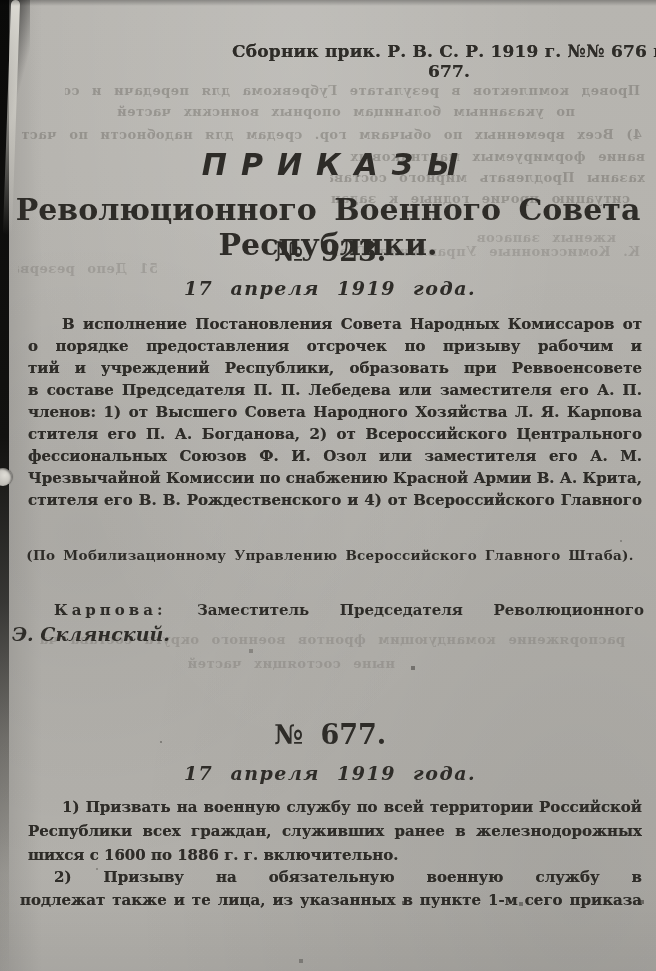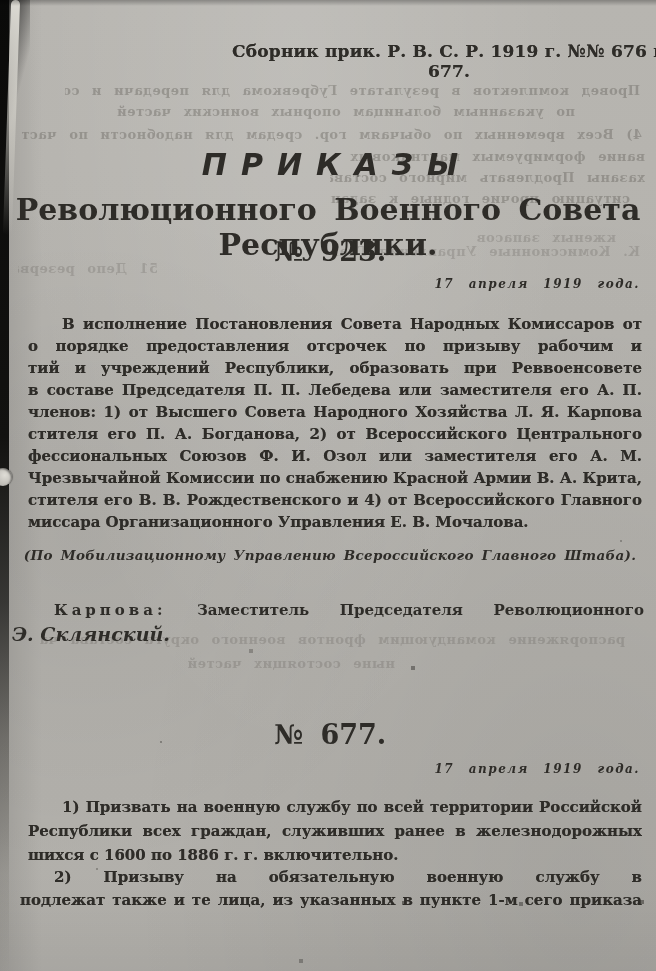--- a/index.html
+++ b/index.html
@@ -43,40 +43,40 @@
 
   #hdr{top:41px;left:227px;width:444px;text-align:center;
     font-weight:bold;font-size:17px;letter-spacing:0.2px;
     text-shadow:0 0 0.5px rgba(40,38,34,0.7);}
   #title{top:147px;left:20px;width:620px;text-align:center;
     font-family:"DejaVu Sans",sans-serif;font-weight:bold;font-size:30px;
     letter-spacing:14px;text-indent:14px;font-style:italic;}
   #subtitle{top:192px;left:14px;width:628px;text-align:center;
     font-weight:bold;font-size:30px;word-spacing:7px;}
   .onum{left:20px;width:620px;text-align:center;font-weight:bold;font-size:27px;word-spacing:8px;}
-  .odate{left:20px;width:620px;text-align:right;font-weight:bold;font-style:italic;
-    font-size:12px;letter-spacing:1.5px;word-spacing:9px;}
+  .odate{left:20px;width:620px;text-align:center;font-weight:bold;font-style:italic;
+    font-size:19px;letter-spacing:1.5px;word-spacing:9px;}
   #num676{top:236px;} #date676{top:277px;}
   #num677{top:719px;text-align:center;} #date677{top:762px;}
 
   .obody{left:28px;width:614px;}
   #body676{top:313px;}
   #para677a{top:795px;}
   #para677b{top:866px;left:20px;width:622px;}
   .tline{height:22px;line-height:22px;overflow:hidden;
     text-align:justify;text-align-last:justify;
     font-weight:bold;font-size:15px;color:#2e2c28;
     text-shadow:0 0 0.5px rgba(40,38,34,0.6);}
   #para677a .tline{height:24px;line-height:24px;}
   #para677b .tline{height:23px;line-height:23px;}
   .tline.first{text-indent:34px;}
   .tline.last{text-align-last:left;}
 
   #note{top:547px;left:20px;width:620px;text-align:center;
-    font-weight:bold;font-style:italic;font-size:13.5px;letter-spacing:0.3px;word-spacing:3px;}
+    font-weight:bold;font-size:13.5px;letter-spacing:0.3px;word-spacing:3px;}
 
   #sig{top:600px;left:28px;width:616px;}
   .sigline{height:21px;line-height:21px;overflow:hidden;text-indent:26px;
     text-align:justify;text-align-last:justify;font-weight:bold;font-size:15px;color:#2e2c28;}
   .siglabel{letter-spacing:4px;}
   .signame{margin-left:-16px;margin-top:2px;font-weight:bold;font-style:italic;
     font-size:19px;color:#2e2c28;}
 
   .ghost{position:absolute;font-weight:bold;font-size:13px;
     color:rgba(70,66,60,0.30);transform:scaleX(-1);filter:blur(0.6px);
@@ -124,21 +124,20 @@
 <div class="abs obody" id="body676">
   <div class="tline first">В исполнение Постановления Совета Народных Комиссаров от 12 апреля</div>
   <div class="tline">о порядке предоставления отсрочек по призыву рабочим и служащим предприя-</div>
   <div class="tline">тий и учреждений Республики, образовать при Реввоенсовете Особую Комиссию</div>
   <div class="tline">в составе Председателя П. П. Лебедева или заместителя его А. П. Федорова и</div>
   <div class="tline">членов: 1) от Высшего Совета Народного Хозяйства Л. Я. Карпова или заме-</div>
   <div class="tline">стителя его П. А. Богданова, 2) от Всероссийского Центрального Совета Про-</div>
   <div class="tline">фессиональных Союзов Ф. И. Озол или заместителя его А. М. Гинзбурга, 3) от</div>
   <div class="tline">Чрезвычайной Комиссии по снабжению Красной Армии В. А. Крита, или заме-</div>
   <div class="tline">стителя его В. В. Рождественского и 4) от Всероссийского Главного Штаба Ко-</div>
-  <div class="tline last">миссара Организационного Управления Е. В. Мочалова.</div>
 </div>
 
 <div class="abs ink" id="note">(По Мобилизационному Управлению Всероссийского Главного Штаба).</div>
 
 <div class="abs" id="sig">
   <div class="sigline">
     <span class="siglabel">Карпова:</span>
     <span>Заместитель Председателя Революционного Военного Совета Республики</span>
   </div>
   <div class="signame">Э. Склянский.</div>

